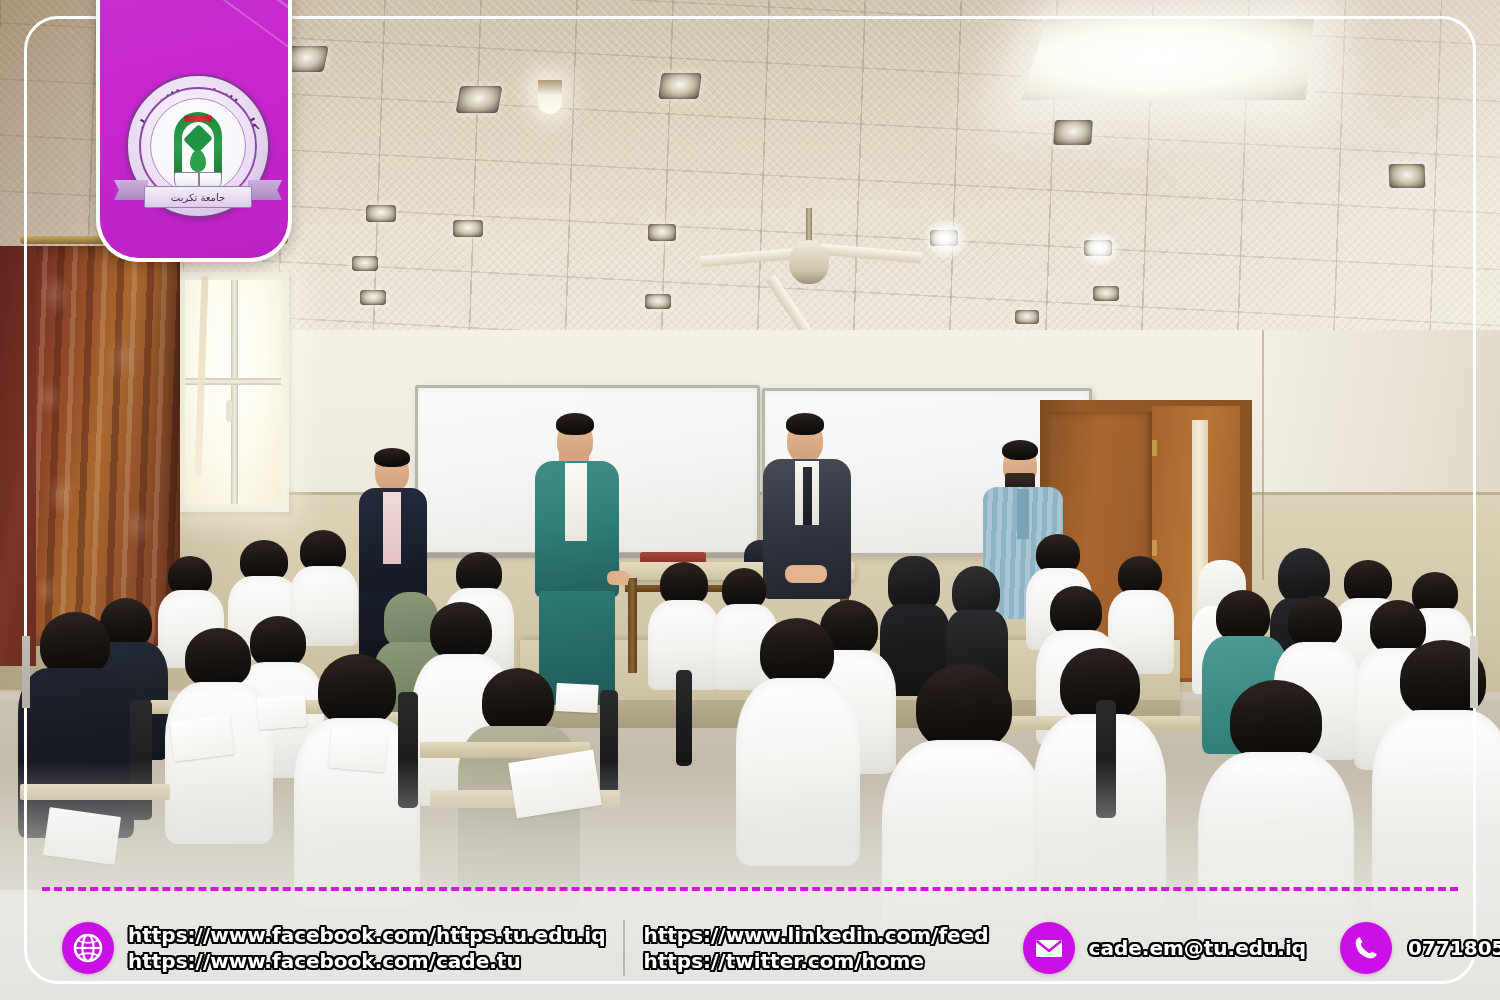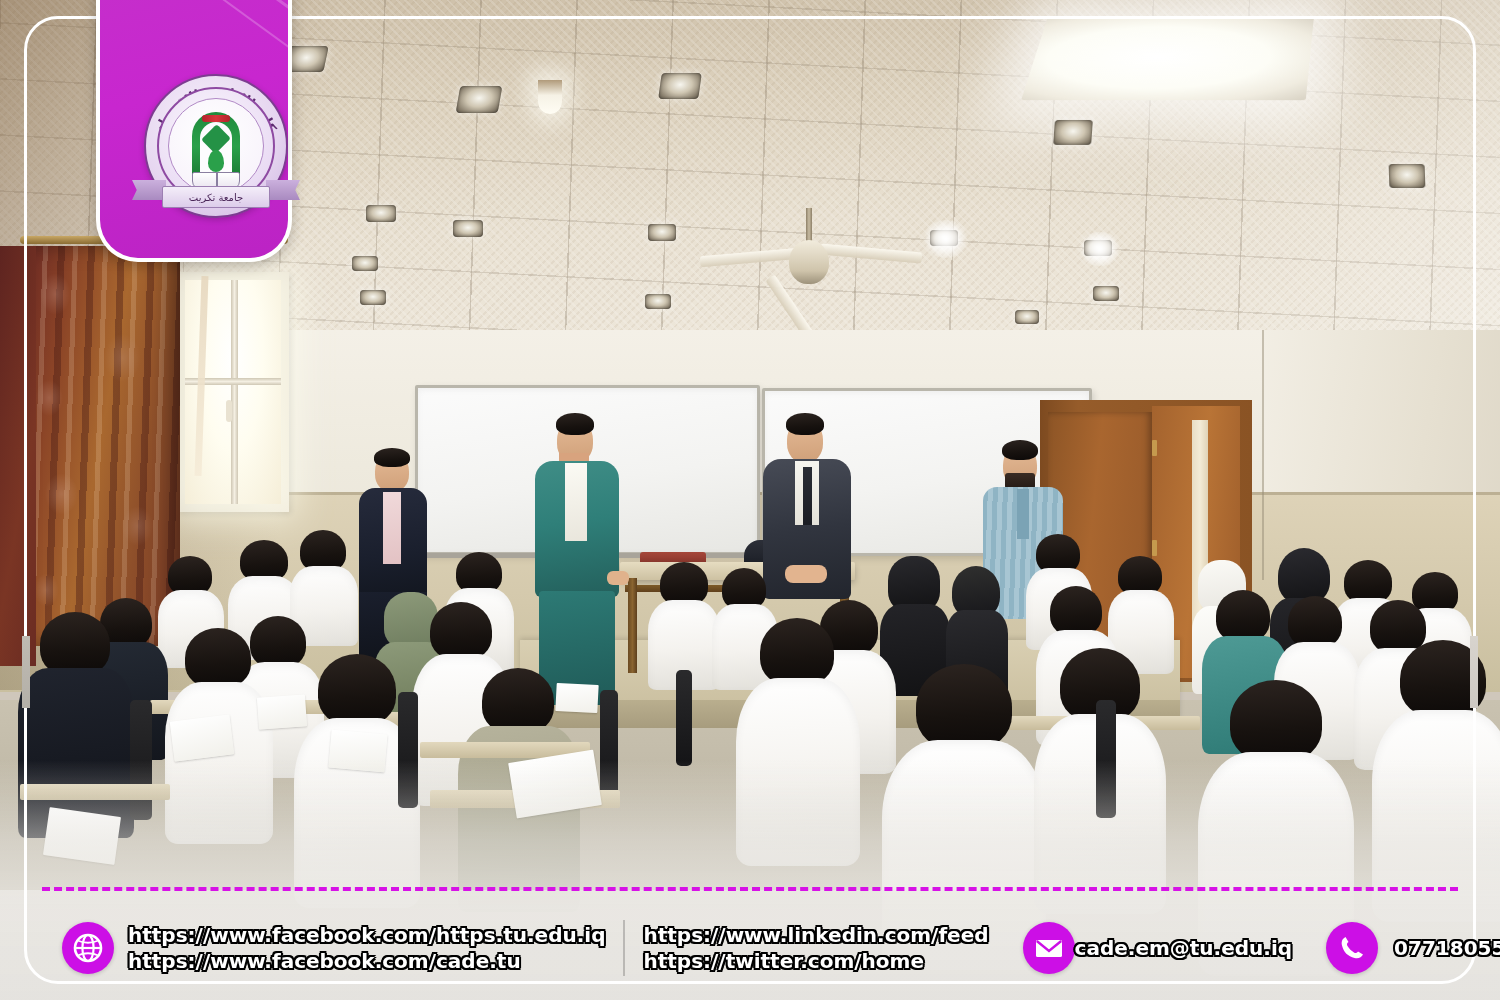--- a/index.html
+++ b/index.html
@@ -194,21 +194,21 @@
   .badge { position:absolute; left:96px; top:-14px; width:196px; height:276px;
     border-radius:0 0 42px 42px;
     background:linear-gradient(168deg,#c52ecb 0%,#c826cf 40%,#bb23c4 100%);
     box-shadow:0 4px 14px rgba(0,0,0,.22); border:4px solid #ffffff; border-top:none; }
   .badge-streak { position:absolute; inset:0; overflow:hidden; border-radius:0 0 38px 38px; opacity:.22; }
   .badge-streak::before { content:""; position:absolute; left:-40px; top:-30px; width:320px; height:3px;
     background:#fff; transform:rotate(36deg); }
   .badge-streak::after { content:""; position:absolute; left:-40px; top:10px; width:320px; height:2px;
     background:#fff; transform:rotate(36deg); }
 
-  .seal { position:absolute; left:32px; top:88px; width:168px; height:138px; }
+  .seal { position:absolute; left:14px; top:88px; width:168px; height:138px; }
   .seal-outer { position:absolute; left:12px; top:0; width:144px; height:144px; border-radius:50%;
     background:radial-gradient(circle at 42% 34%, #f7f1fb 0%, #e6d6f0 58%, #cdb4e0 100%);
     border:2px solid #7d3c91; box-shadow:0 2px 6px rgba(0,0,0,.2); }
   .seal-ring { position:absolute; left:25px; top:13px; width:118px; height:118px; border-radius:50%;
     border:2px solid #8e4aa2; background:radial-gradient(circle at 44% 36%,#fbf8fd,#eadcf4 70%,#dcc8ec); }
   .seal-inner { position:absolute; left:36px; top:24px; width:96px; height:96px; border-radius:50%;
     background:radial-gradient(circle at 46% 38%,#ffffff,#f6f0fa); border:1px solid #b189c6; }
   .seal-arch { position:absolute; left:60px; top:38px; width:48px; height:66px;
     border-radius:24px 24px 2px 2px;
     background:linear-gradient(180deg,#1f8a3c 0%,#2aa04a 52%,#1b7a34 100%); }
@@ -615,21 +615,21 @@
       </div>
     </div>
 
     <div class="fgroup" style="margin-left:34px;">
       <div class="circ">
         <svg width="32" height="32" viewBox="0 0 32 32" aria-hidden="true">
           <rect x="3" y="8" width="26" height="17" rx="1.5" fill="#fff"></rect>
           <path d="M3.8 9 L16 19 L28.2 9" fill="none" stroke="#cc0fe6" stroke-width="2.4"></path>
         </svg>
       </div>
-      <div class="flines" style="">
+      <div class="flines" style="margin-left:14px;">
         <div class="ftxt">cade.em@tu.edu.iq</div>
       </div>
     </div>
 
     <div class="fgroup" style="margin-left:34px;">
       <div class="circ">
         <svg width="32" height="32" viewBox="0 0 32 32" aria-hidden="true">
           <path d="M9.5 5 C6.5 6.5 5 9.5 6 13.5 C7.5 20 12 24.5 18.5 26 C22.5 27 25.5 25.5 27 22.5 L22 19.5 C21 21 19.5 21.5 18 20.5 C15 18.5 13.5 17 11.5 14 C10.5 12.5 11 11 12.5 10 Z" fill="#fff"></path>
         </svg>
       </div>

